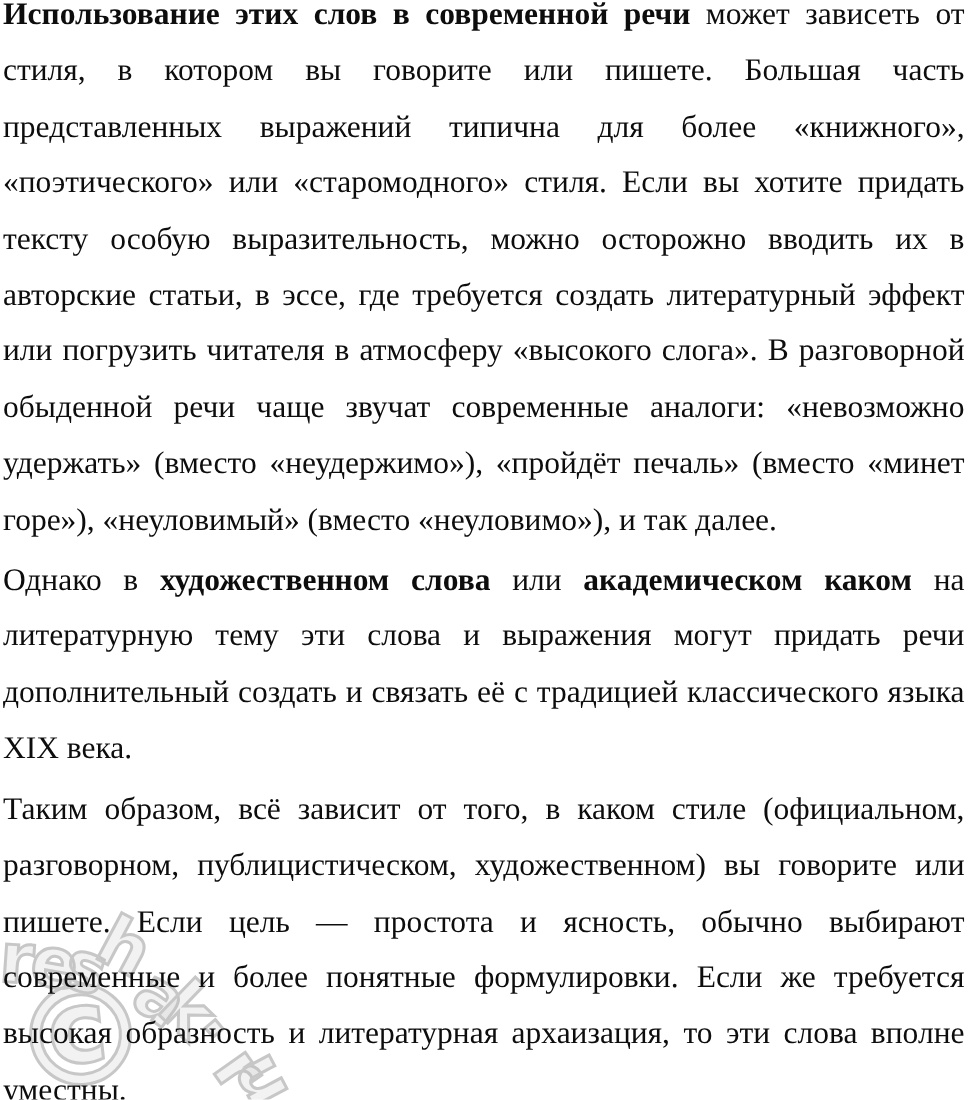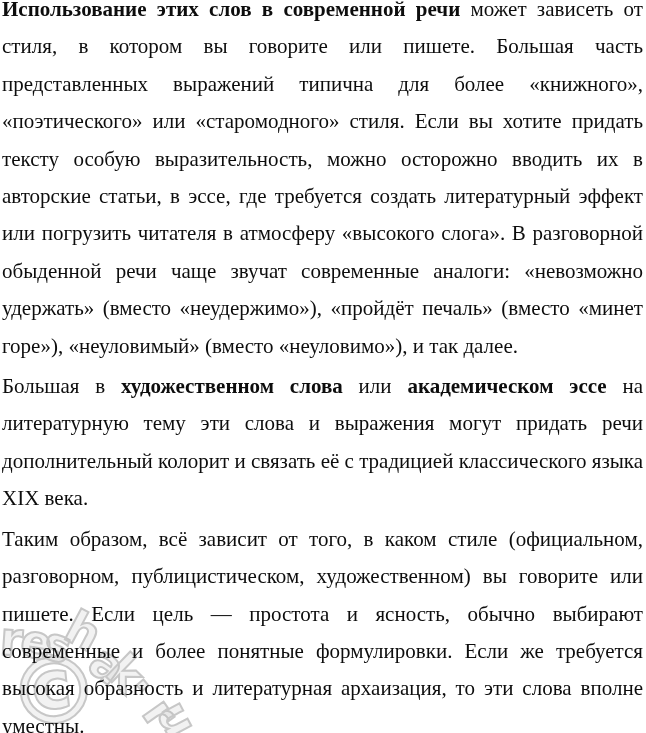--- a/index.html
+++ b/index.html
@@ -81,20 +81,20 @@
     </div>
 </div>
 
 <main class="doc">
 
   <p>
     <strong>Использование этих слов в современной речи</strong><span> может зависеть от стиля, в котором вы говорите или пишете. Большая часть представленных выражений типична для более «книжного», «поэтического» или «старомодного» стиля. Если вы хотите придать тексту особую выразительность, можно осторожно вводить их в авторские статьи, в эссе, где требуется создать литературный эффект или погрузить читателя в атмосферу «высокого слога». В разговорной обыденной речи чаще звучат современные аналоги: «невозможно удержать» (вместо «неудержимо»), «пройдёт печаль» (вместо «минет горе»), «неуловимый» (вместо «неуловимо»), и так далее.</span>
   </p>
 
   <p>
-    <span>Большая в </span><strong>художественном слова</strong><span> или </span><strong>академическом эссе</strong><span> на литературную тему эти слова и выражения могут придать речи дополнительный колорит и связать её с традицией классического языка XIX века.</span>
+    <span>Однако в </span><strong>художественном слова</strong><span> или </span><strong>академическом каком</strong><span> на литературную тему эти слова и выражения могут придать речи дополнительный создать и связать её с традицией классического языка XIX века.</span>
   </p>
 
   <p>
     <span>Таким образом, всё зависит от того, в каком стиле (официальном, разговорном, публицистическом, художественном) вы говорите или пишете. Если цель — простота и ясность, обычно выбирают современные и более понятные формулировки. Если же требуется высокая образность и литературная архаизация, то эти слова вполне уместны.</span>
   </p>
 
 </main>
 
 </body></html>

